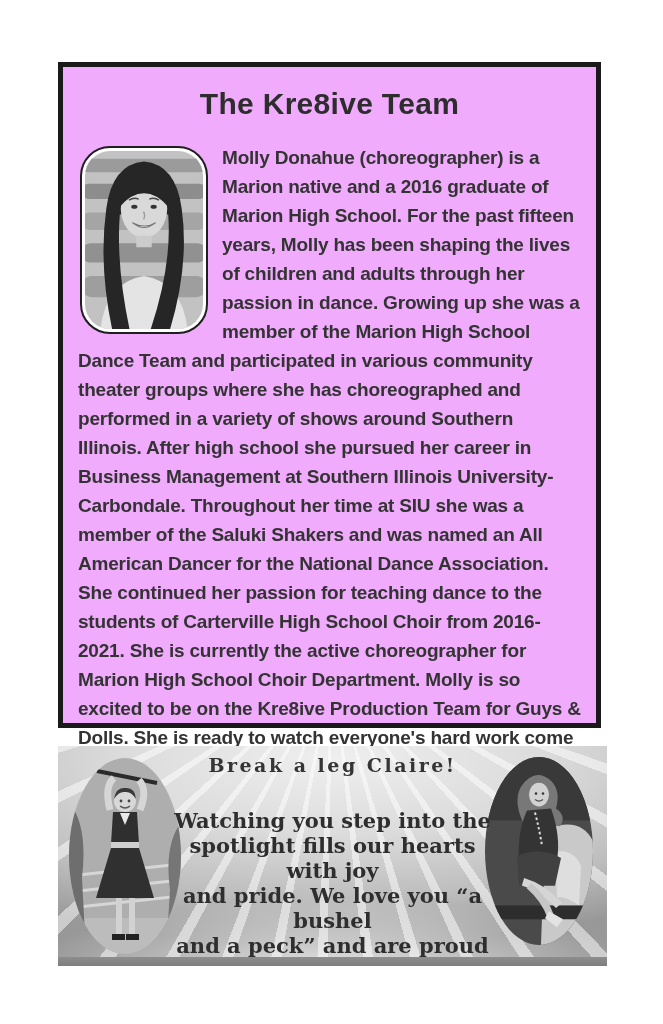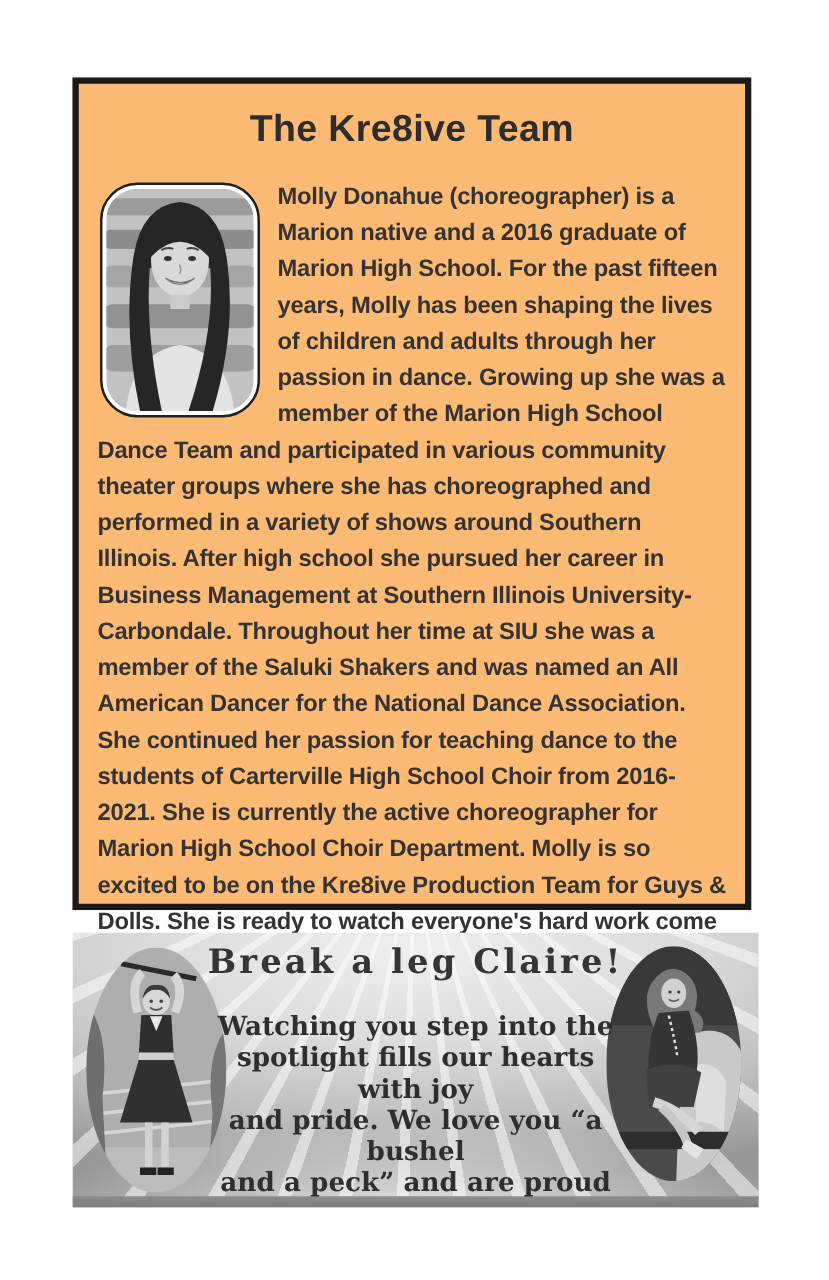--- a/index.html
+++ b/index.html
@@ -11,21 +11,21 @@
     overflow: hidden;
   }
 
   
   .team-card {
     position: absolute;
     left: 58px; top: 62px;
     width: 543px; height: 666px;
     border: 5px solid #1a1a1a;
     box-sizing: border-box;
-    background: #fdba74;
+    background: #f0abfc;
   }
   .team-title {
     margin-top: 20px;
     text-align: center;
     font-size: 30px;
     font-weight: bold;
     color: #2d2d2d;
     letter-spacing: 0.3px;
   }
   .bio {
@@ -74,21 +74,21 @@
   .ad-floor {
     position: absolute; left: 0; right: 0; bottom: 0; height: 9px;
     background: linear-gradient(180deg, #8d8d8d, #7e7e7e);
   }
   .ad-headline {
     position: absolute;
     top: 8px; left: 0; right: 0;
     text-align: center;
     font-family: "DejaVu Serif", serif;
     font-weight: bold;
-    font-size: 27px;
+    font-size: 19px;
     letter-spacing: 2.5px;
     color: #353535;
   }
   .ad-copy {
     position: absolute;
     left: 50%; top: 44px;
     transform: translateX(-50%);
     width: 340px;
     text-align: center;
   }

